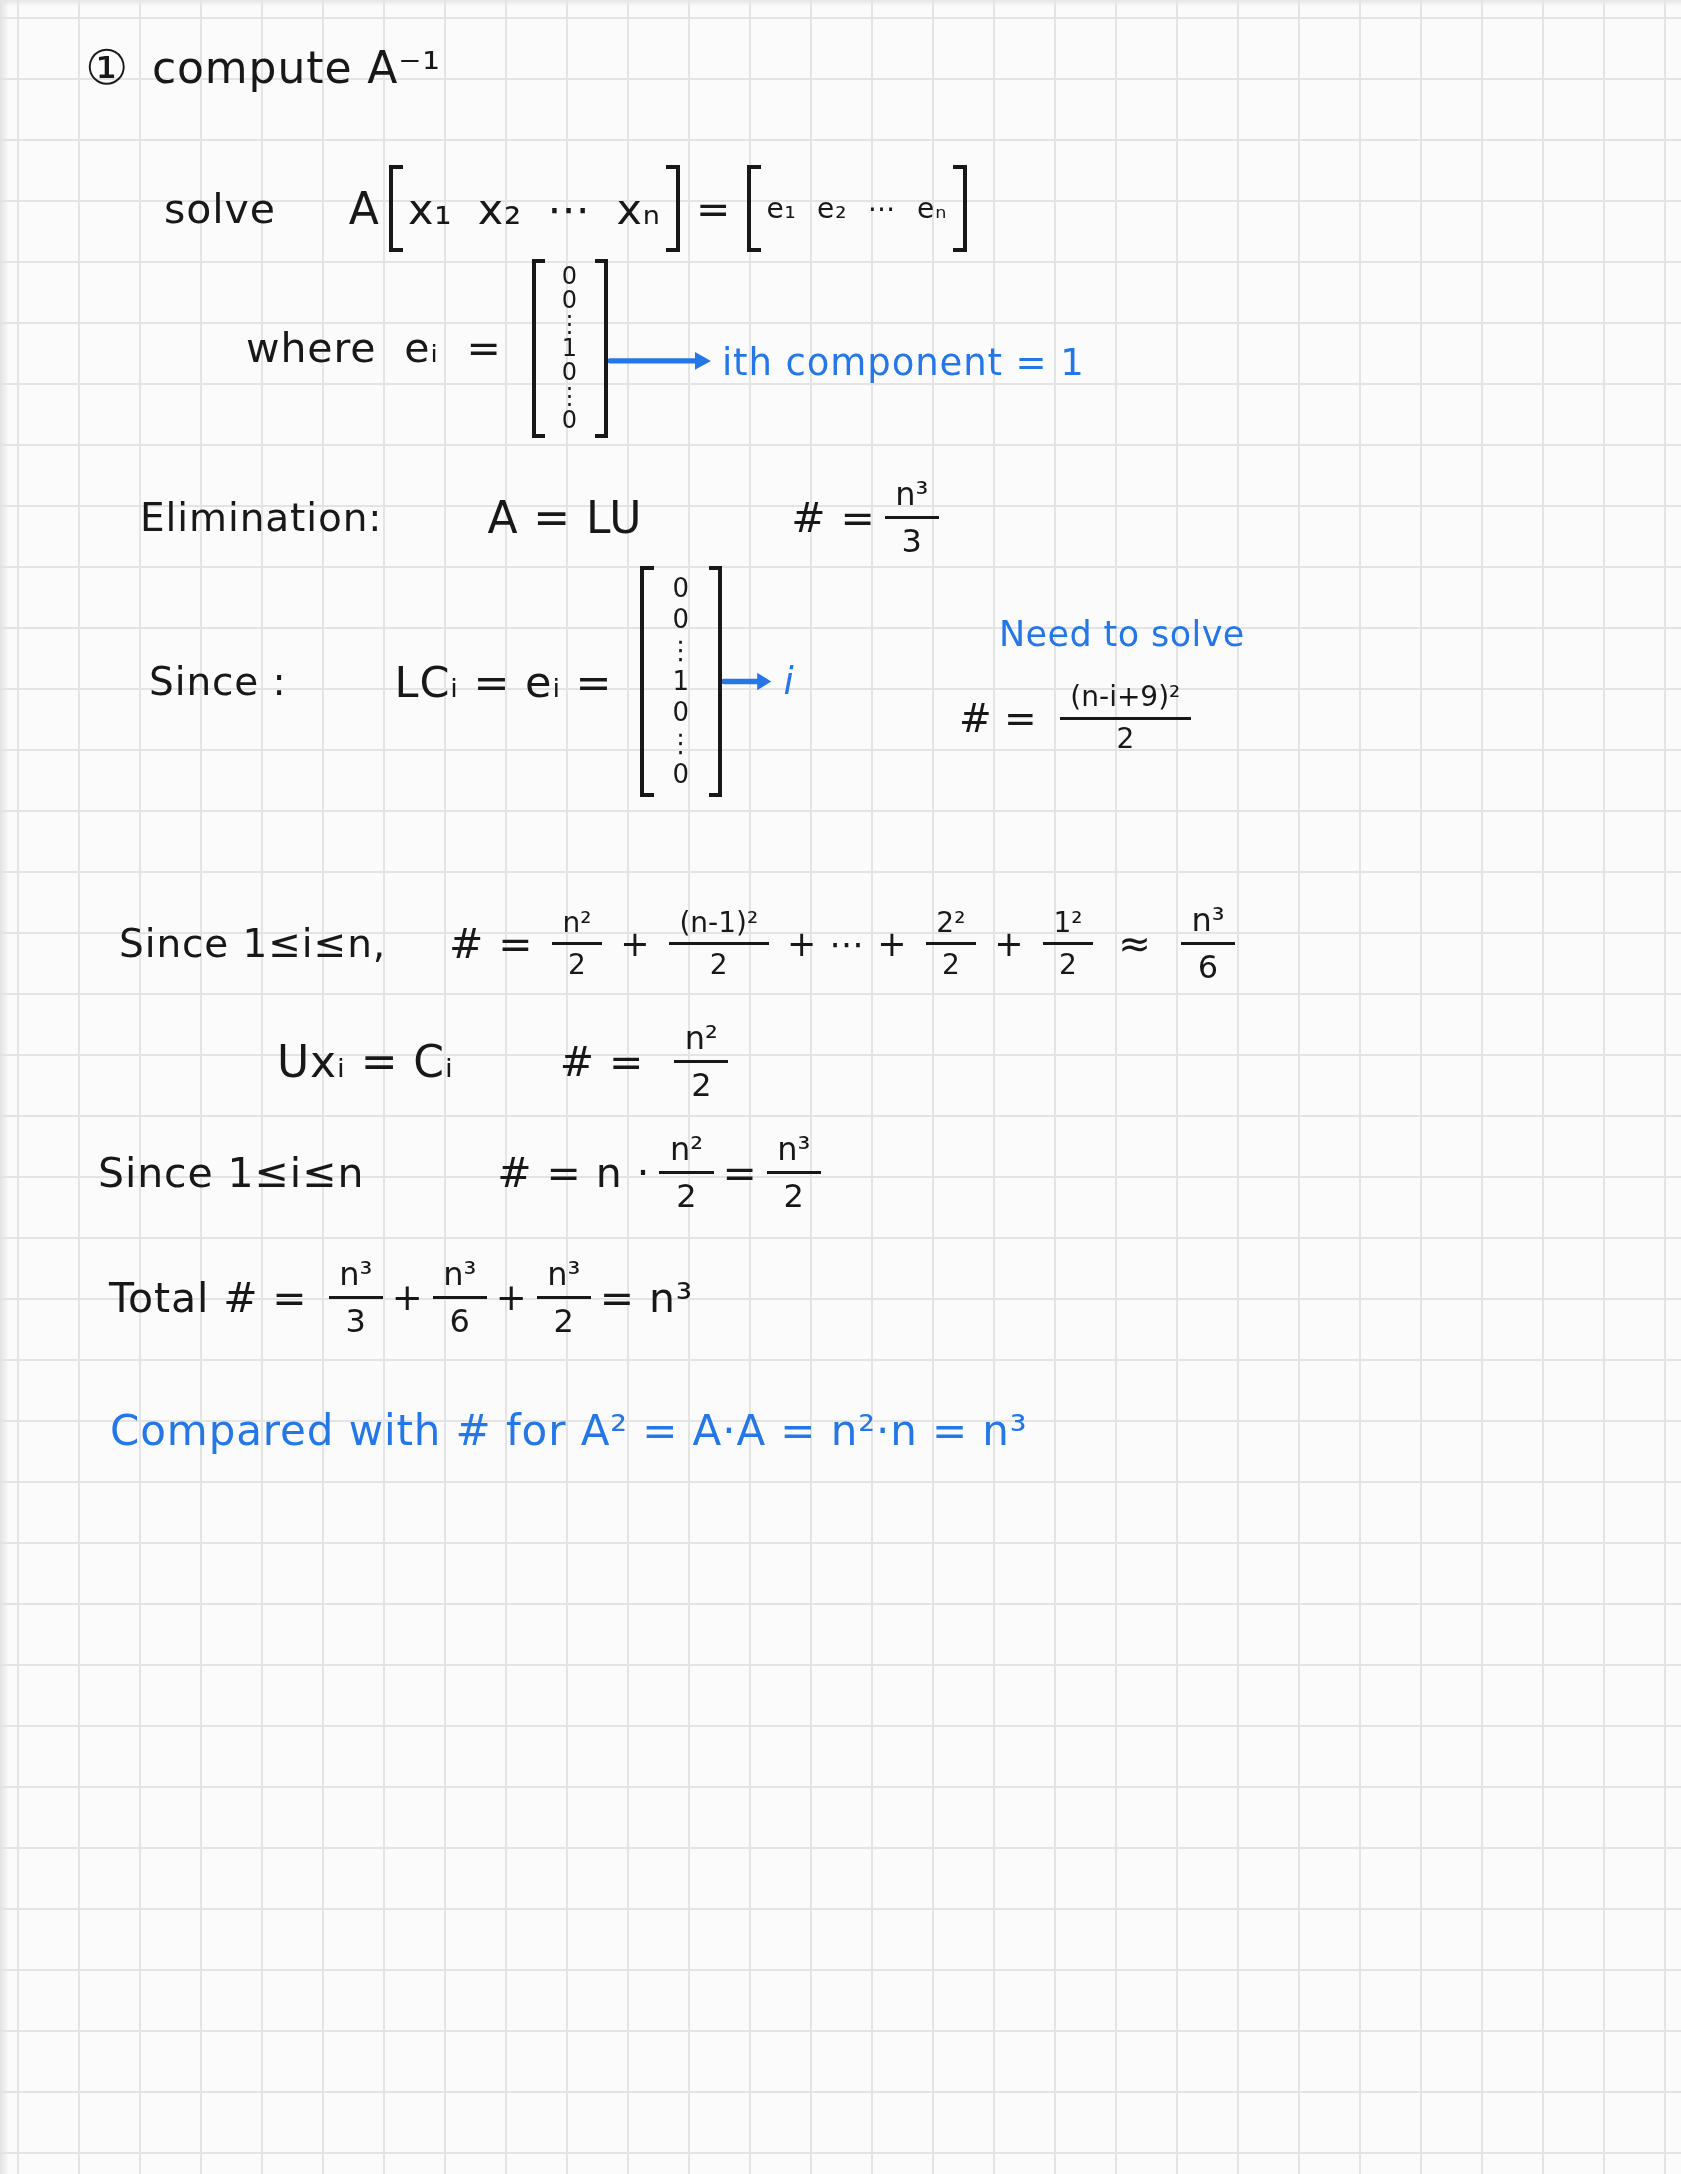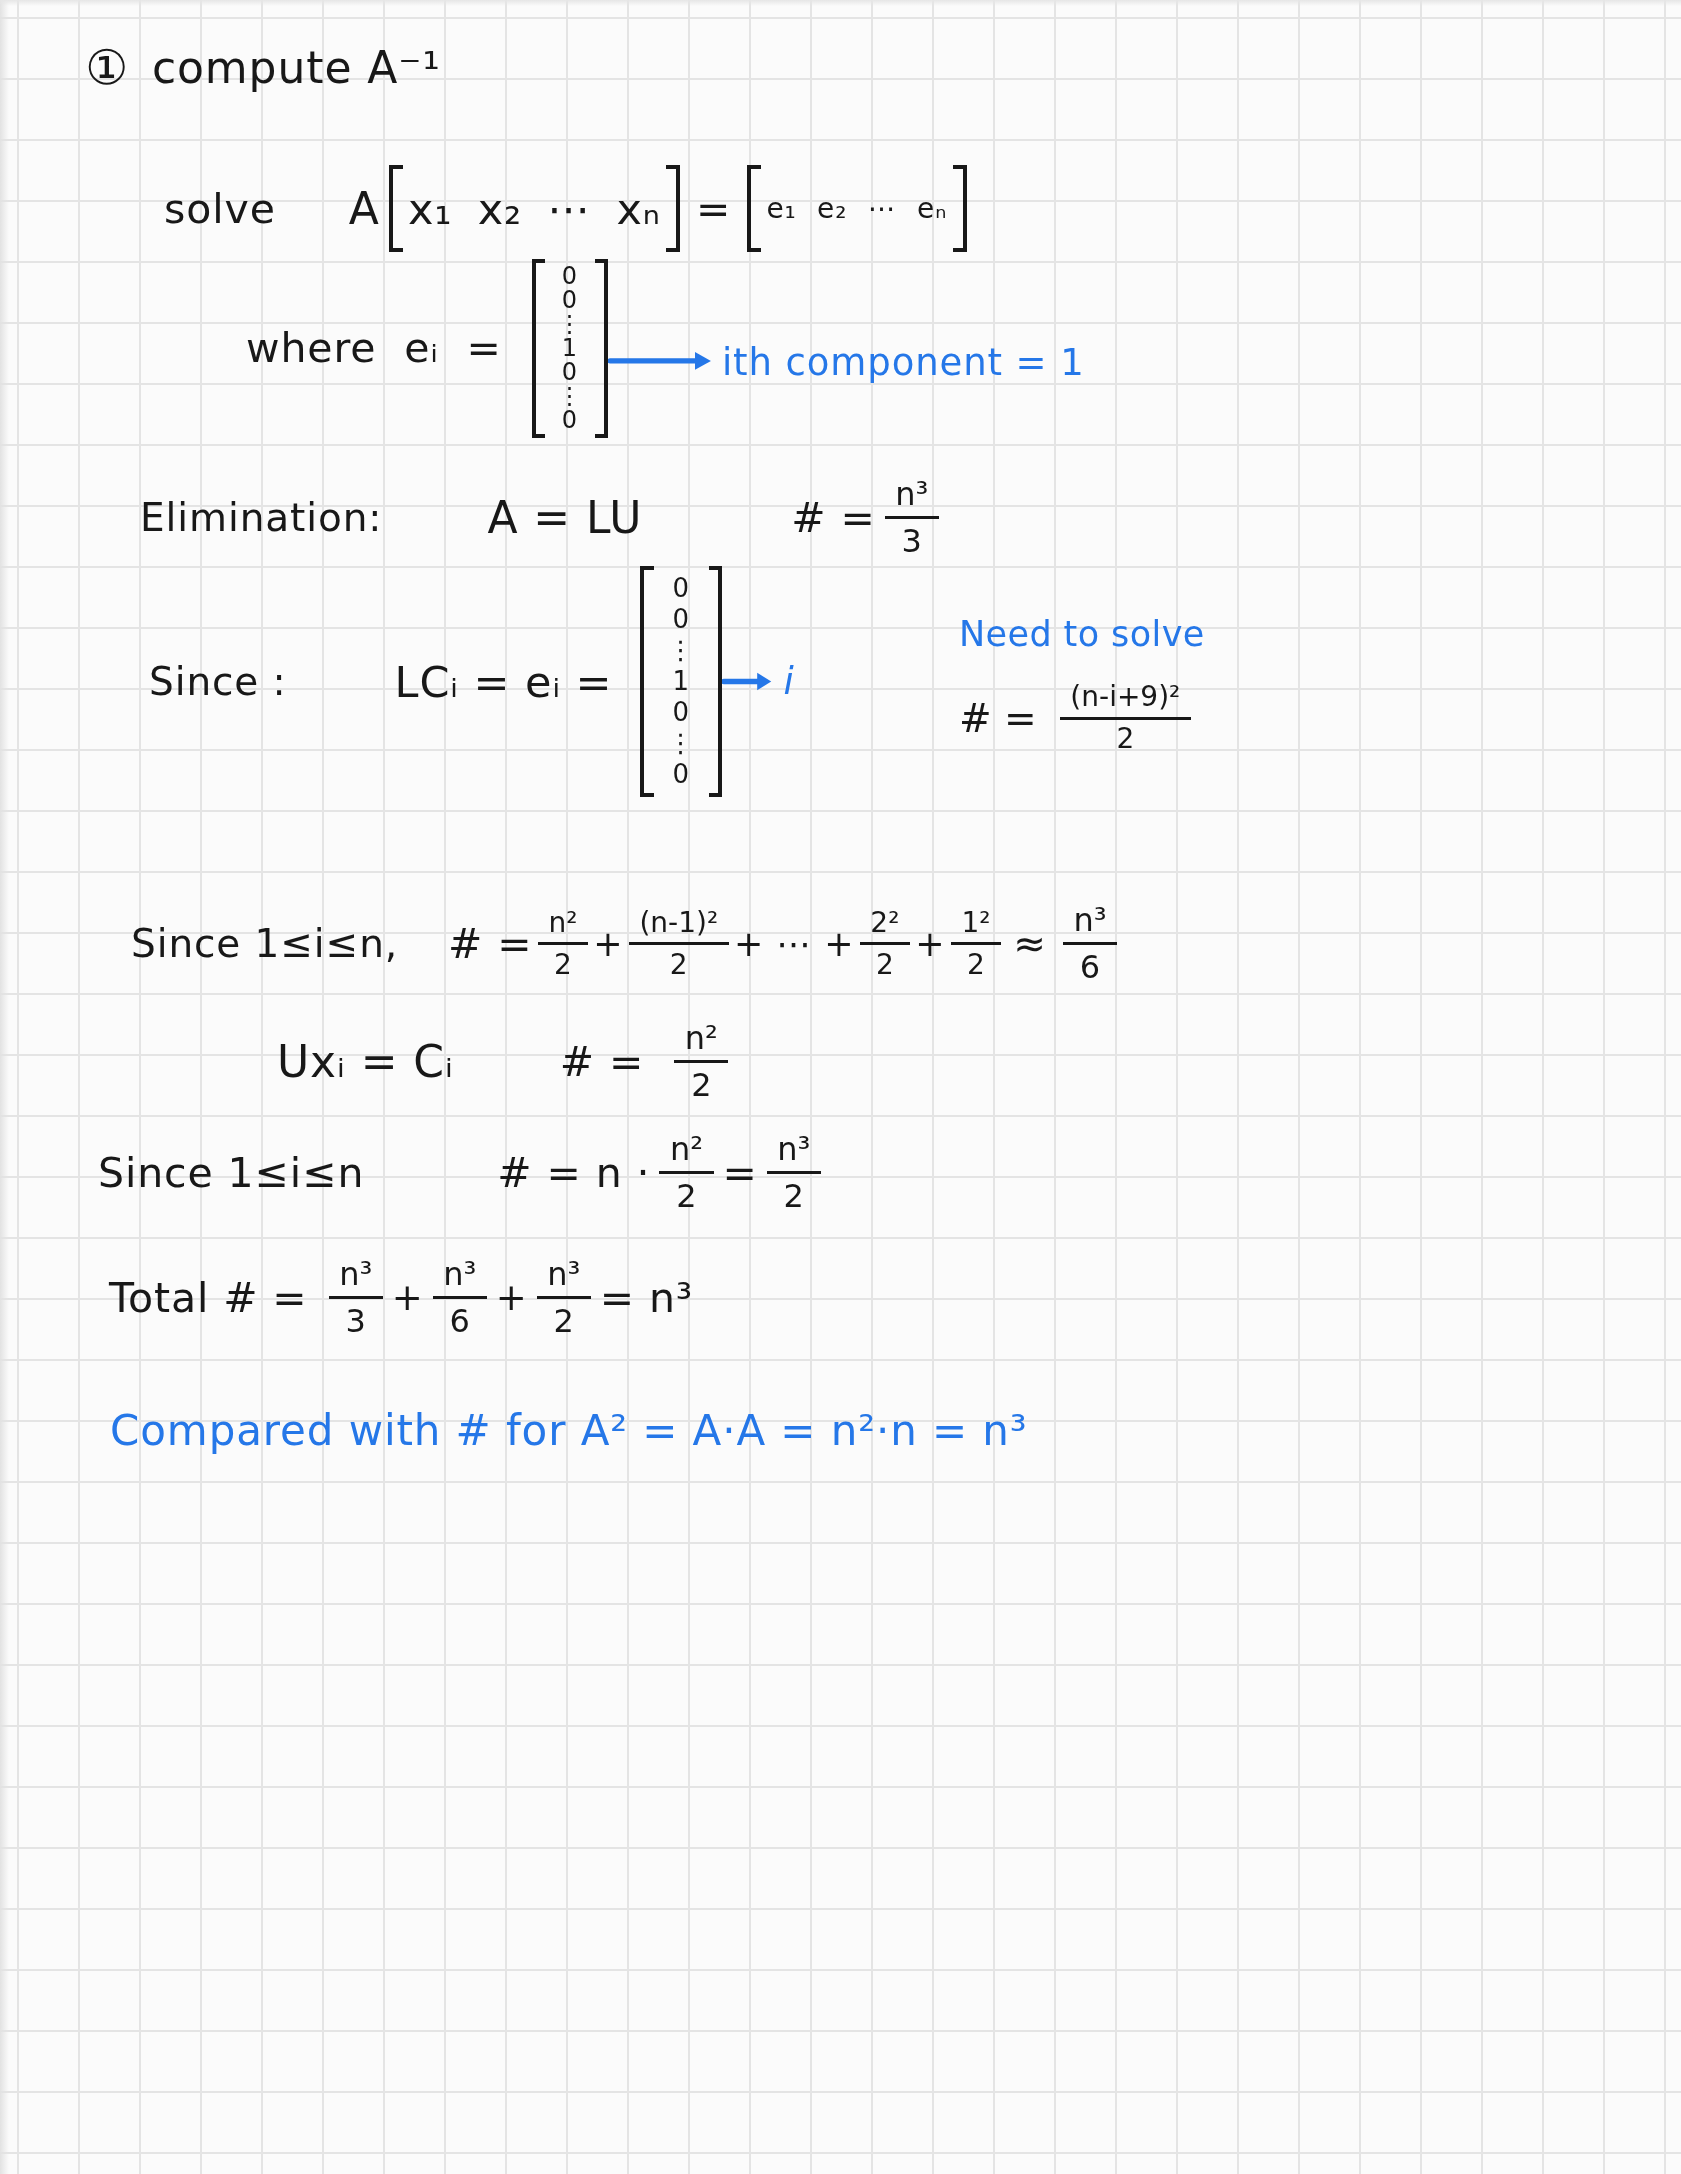--- a/index.html
+++ b/index.html
@@ -67,21 +67,21 @@
     display: inline-flex; flex-direction: column; align-items: center;
     font-size: 32px; line-height: 1.15; letter-spacing: 0;
     margin: 0 8.9px; vertical-align: middle;
   }
   .frac .fnum { border-bottom: 3.5px solid currentColor; padding: 0 10.6px 3.5px; text-align: center; }
   .frac .fden { padding-top: 3.5px; }
   .frac.sm { font-size: 28px; margin: 0 5.3px; }
   .arrow-svg { display: inline-block; }
   .note-block { position: absolute; }
   .note-row { display: flex; align-items: center; white-space: pre; }
-  .note-text { font-size: 35px; line-height: 66px; letter-spacing: 0.4px; }
+  .note-text { font-size: 35px; line-height: 66px; letter-spacing: 0.4px; margin-left: 40px; }
 </style>
 </head>
 <body>
 
 <div class="sheet">
   <div class="paper-edge-left"></div>
   <div class="paper-edge-top"></div>
 
   <div class="line" style="left:85px; top:39px;">
     <span class="bullet">①</span>
@@ -159,21 +159,21 @@
     <div class="note-row blue note-text">Need to solve</div>
     <div class="note-row" style="margin-top:14px;">
       <span style="font-size:39px;"># =</span>
       <span class="frac sm" style="margin-left:23px;">
         <span class="fnum">(n-i+9)²</span>
         <span class="fden">2</span>
       </span>
     </div>
   </div>
 
-  <div class="line" style="left:131px; top:902px;">
+  <div class="line" style="left:119px; top:902px;gap:13px;">
     <span style="font-size:39px;">Since 1≤i≤n,</span>
     <span style="margin-left:50px;"># =</span>
     <span class="frac sm">
       <span class="fnum">n²</span>
       <span class="fden">2</span>
     </span>
     <span style="font-size:35px;">+</span>
     <span class="frac sm">
       <span class="fnum">(n-1)²</span>
       <span class="fden">2</span>

